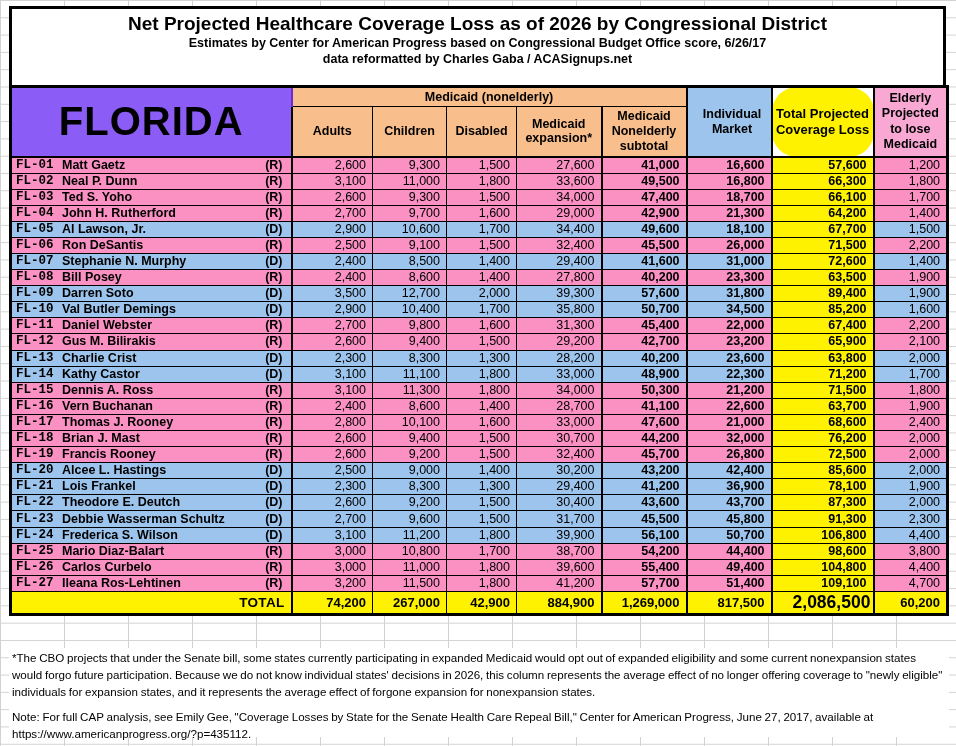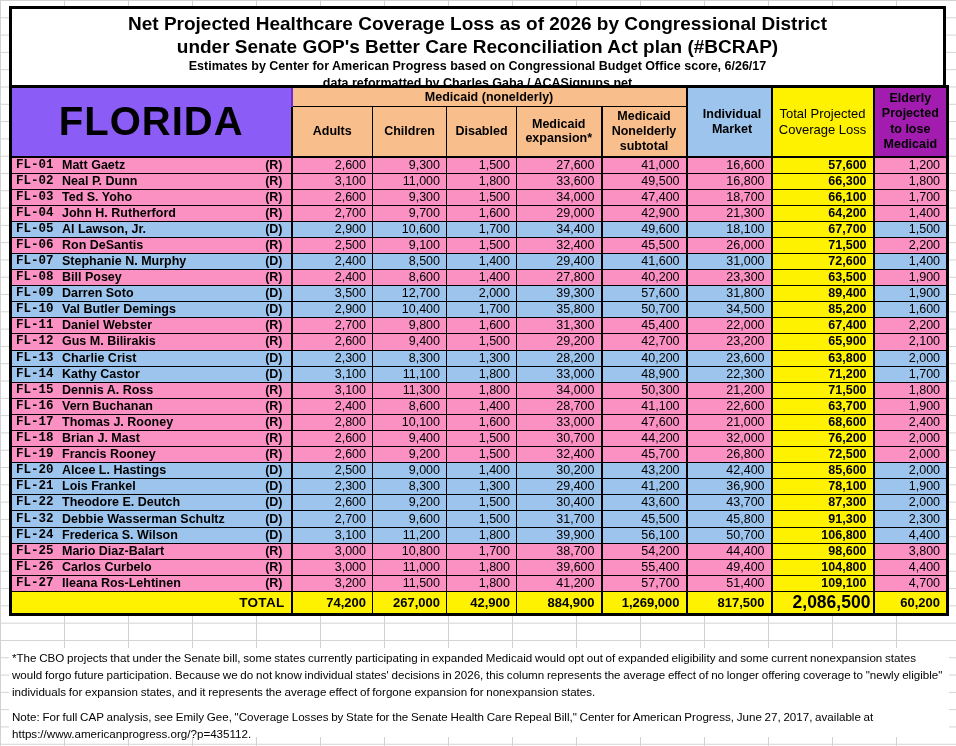--- a/index.html
+++ b/index.html
@@ -44,31 +44,31 @@
   th.state { background: #8b5cf6; font-size: 40px; font-weight: bold; text-align: center; letter-spacing: 1px; }
   th.grp   { height: 20px; font-size: 12.5px; font-weight: bold; text-align: center;
              border-left: 2px solid #6d28d9; border-right: 2px solid #000; }
   tr.subhd th { height: 50px; font-size: 12.5px; font-weight: bold; text-align: center;
                 line-height: 1.18; padding: 1px 2px; border-bottom: 2px solid #000; }
   thead tr:first-child th { border-bottom-width: 2px; }
   th.grp { border-bottom-width: 1px !important; }
   .peach { background: #F8BE8C; }
   .bluehd { background: #9CC4EC; padding-left: 6px; }
   .yellow { background: #FFF200; }
-  .greenhd { background: #a21caf; }
+  .greenhd { background: #f9a8d4; }
 
   
   .tL  { border-left: 2px solid #000 !important; }
 
   
   tbody td { height: 16.1px; font-size: 12.5px; line-height: 15px; padding: 0 6px 0 4px; }
   tbody td.num { text-align: right; }
   tr.rep td { background: #FB90C3; }
   tr.dem td { background: #9CC4EC; }
-  tbody td.c-subtotal, tbody td.c-individual { font-weight: normal; }
+  tbody td.c-subtotal, tbody td.c-individual { font-weight: bold; }
   tbody td.c-total { background: #FFF200; font-weight: bold; }
   td.c-name { display: table-cell; }
   .namewrap { display: flex; align-items: center; width: 100%; }
   .dist { font-weight: bold; width: 46px; flex: 0 0 46px; font-family: Liberation Mono, monospace; }
   .nm { font-weight: bold; flex: 1 1 auto; text-align: left; }
   .party { font-weight: bold; flex: 0 0 auto; padding-right: 2px; }
 
   
   tfoot td { background: #FFF200; font-weight: bold; font-size: 13px; height: 23px;
              border-top: 2px solid #000; text-align: right; padding: 0 6px; }
@@ -82,21 +82,20 @@
   }
   .foot p { font-size: 11.6px; line-height: 1.45; margin-bottom: 9px; word-spacing: -0.5px; }
 </style>
 </head>
 <body>
 
 <div class="sheet">
 
   <div class="title-box">
     <div class="t1">Net Projected Healthcare Coverage Loss as of 2026 by Congressional District</div>
-    <div class="t1">under Senate GOP's Better Care Reconciliation Act plan (#BCRAP)</div>
     <div class="t2">Estimates by Center for American Progress based on Congressional Budget Office score, 6/26/17</div>
     <div class="t2">data reformatted by Charles Gaba / ACASignups.net</div>
   </div>
 
   <table class="main">
     <colgroup>
       <col class="w-name">
         <col class="w-adults">
         <col class="w-children">
         <col class="w-disabled">
@@ -104,21 +103,21 @@
         <col class="w-subtotal">
         <col class="w-individual">
         <col class="w-total">
         <col class="w-elderly">
     </colgroup>
     <thead>
       <tr>
         <th rowspan="2" class="state">FLORIDA</th>
         <th colspan="5" class="grp peach">Medicaid (nonelderly)</th>
         <th rowspan="2" class="bluehd tL" style="font-size:12.5px;font-weight:bold;line-height:1.2;">Individual Market</th>
-        <th rowspan="2" class="yellow tL" style="font-size:13px;font-weight:normal;line-height:1.25;">Total Projected Coverage Loss</th>
+        <th rowspan="2" class="yellow tL" style="font-size:13px;font-weight:bold;line-height:1.25;border-radius:25px;">Total Projected Coverage Loss</th>
         <th rowspan="2" class="greenhd tL" style="font-size:12.5px;font-weight:bold;line-height:1.25;">Elderly Projected to lose Medicaid</th>
       </tr>
       <tr class="subhd">
         <th class="peach tL">Adults</th>
         <th class="peach">Children</th>
         <th class="peach">Disabled</th>
         <th class="peach">Medicaid expansion*</th>
         <th class="peach tL">Medicaid Nonelderly subtotal</th>
       </tr>
     </thead>
@@ -493,21 +492,21 @@
           <td class="num c-disabled">1,500</td>
           <td class="num c-expansion">30,400</td>
           <td class="num c-subtotal tL">43,600</td>
           <td class="num c-individual tL">43,700</td>
           <td class="num c-total tL">87,300</td>
           <td class="num c-elderly tL">2,000</td>
         </tr>
         <tr class="dem">
           <td class="c-name">
             <span class="namewrap">
-              <span class="dist">FL-32</span>
+              <span class="dist">FL-23</span>
               <span class="nm">Debbie Wasserman Schultz</span>
               <span class="party">(D)</span>
             </span>
           </td>
           <td class="num c-adults tL">2,700</td>
           <td class="num c-children">9,600</td>
           <td class="num c-disabled">1,500</td>
           <td class="num c-expansion">31,700</td>
           <td class="num c-subtotal tL">45,500</td>
           <td class="num c-individual tL">45,800</td>

